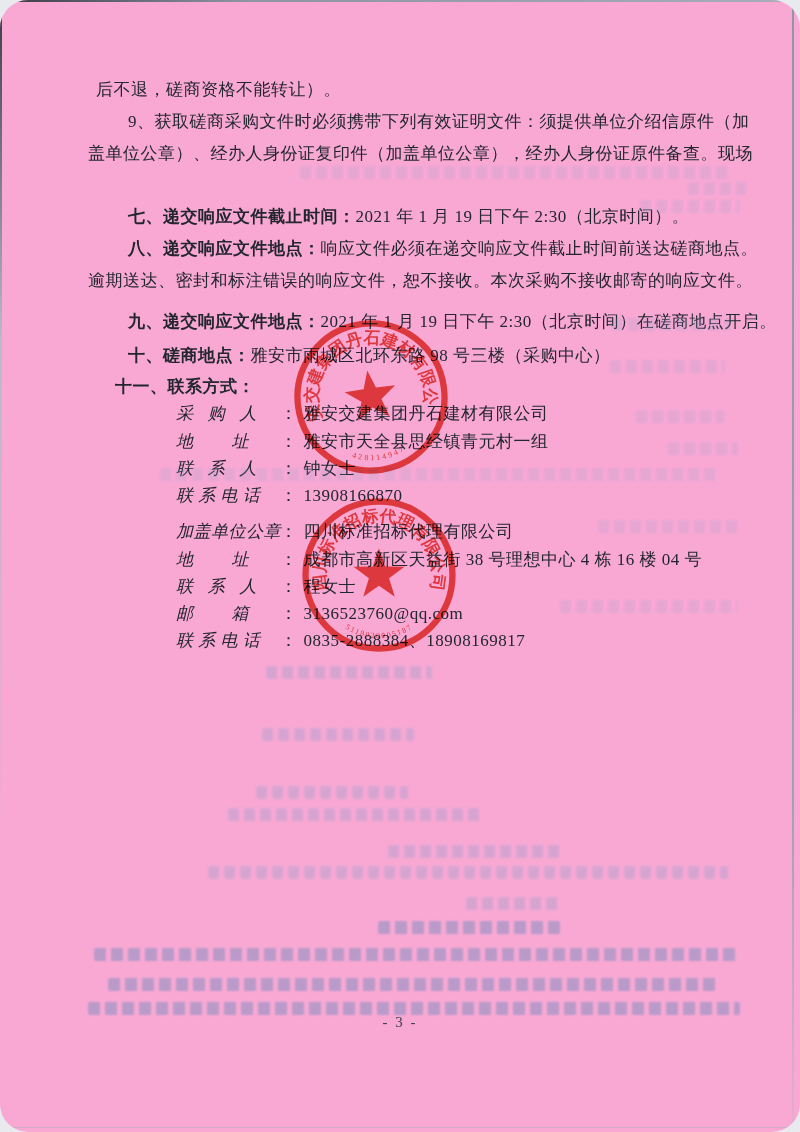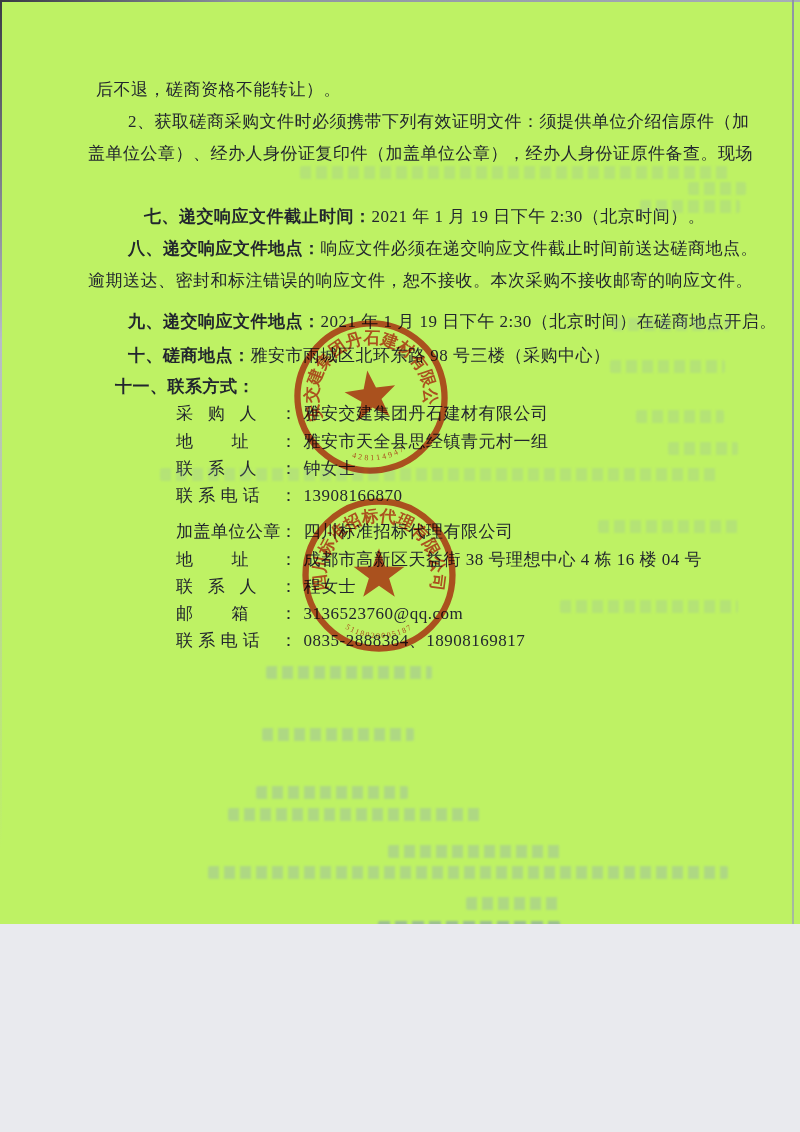--- a/index.html
+++ b/index.html
@@ -1,31 +1,31 @@
 <!DOCTYPE html>
 <html><head>
 <meta charset="utf-8">
 <style>
   html,body{margin:0;padding:0;background:#e9eaee;}
   .page{
-    position:relative;width:800px;height:924px;margin:0 auto;
-    background:#bef264;overflow:hidden;
+    position:relative;width:800px;height:1132px;margin:0 auto;
+    background:#f9a8d4;overflow:hidden;
     font-family:"Liberation Serif","DejaVu Serif",serif;
-    color:#22262e;font-size:17px;
+    color:#22262e;font-size:17px;border-radius:28px;
   }
   .edge{position:absolute;pointer-events:none;}
   .edge-top{left:0;top:0;width:800px;height:2px;background:linear-gradient(90deg,#3a3a44,#8d93a0 30%,#a7adb9);}
   .edge-left{left:0;top:0;width:2px;height:1132px;background:linear-gradient(180deg,#3a3a44,#b7bcc8 30%,rgba(200,204,214,0) 75%);}
   .edge-right{left:792px;top:0;width:2px;height:1132px;background:linear-gradient(180deg,#8f96a5,#9aa3b2 70%,rgba(180,186,198,.25));}
   .edge-bottom{left:0;top:1127px;width:800px;height:1px;background:rgba(170,176,190,.5);}
 
   .line{position:absolute;white-space:nowrap;letter-spacing:.5px;}
   .b{font-weight:700;}
   .crow{position:absolute;white-space:nowrap;letter-spacing:.5px;}
-  .lbl{display:inline-block;width:104px;white-space:pre;}
+  .lbl{display:inline-block;width:104px;white-space:pre;font-style:italic;}
   .colon{display:inline-block;margin-right:6px;}
   .pageno{position:absolute;left:0;top:1014px;width:800px;text-align:center;
           font-size:15px;color:#3a3f4a;letter-spacing:2px;}
 
   
   .bleed{position:absolute;height:13px;border-radius:2px;filter:blur(1.3px);opacity:.55;
     background:repeating-linear-gradient(90deg,rgba(138,158,203,.55) 0 11px,rgba(138,158,203,0) 11px 16px);}
   .bleed.lt{opacity:.32;}
   .bleed.dk{opacity:.75;background:repeating-linear-gradient(90deg,rgba(120,140,190,.65) 0 12px,rgba(120,140,190,0) 12px 17px);}
 
@@ -36,24 +36,24 @@
 <body>
 
 <div class="page">
 
   <div class="edge edge-top"></div>
   <div class="edge edge-left"></div>
   <div class="edge edge-right"></div>
   <div class="edge edge-bottom"></div>
 
   <div class="line" style="left:96px;top:78px">后不退，磋商资格不能转让）。</div>
-  <div class="line" style="left:128px;top:110px">2、获取磋商采购文件时必须携带下列有效证明文件：须提供单位介绍信原件（加</div>
+  <div class="line" style="left:128px;top:110px">9、获取磋商采购文件时必须携带下列有效证明文件：须提供单位介绍信原件（加</div>
   <div class="line" style="left:88px;top:142px">盖单位公章）、经办人身份证复印件（加盖单位公章），经办人身份证原件备查。现场</div>
 
-  <div class="line" style="left:144px;top:205px">
+  <div class="line" style="left:128px;top:205px">
     <span class="b">七、递交响应文件截止时间：</span><span>2021 年 1 月 19 日下午 2:30（北京时间）。</span>
   </div>
 
   <div class="line" style="left:128px;top:237px">
     <span class="b">八、递交响应文件地点：</span><span>响应文件必须在递交响应文件截止时间前送达磋商地点。</span>
   </div>
   <div class="line" style="left:88px;top:269px">逾期送达、密封和标注错误的响应文件，恕不接收。本次采购不接收邮寄的响应文件。</div>
 
   <div class="line" style="left:128px;top:310px">
     <span class="b">九、递交响应文件地点：</span><span>2021 年 1 月 19 日下午 2:30（北京时间）在磋商地点开启。</span>

